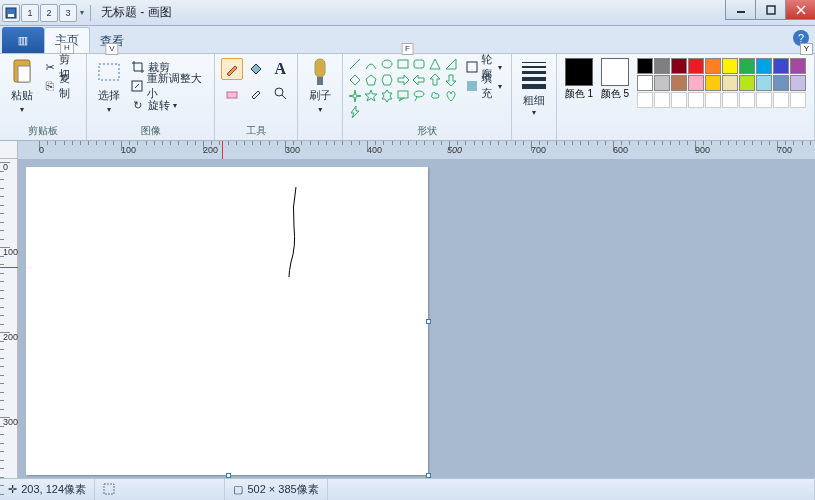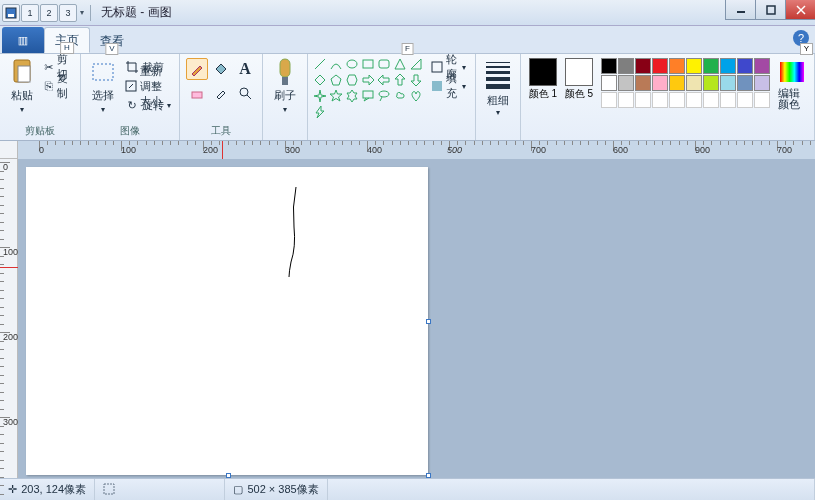--- a/index.html
+++ b/index.html
@@ -325,20 +325,21 @@
             <span class="ico">
               <svg width="12" height="12">
                 <rect x="1" y="1" width="10" height="10" fill="#8bc"></rect>
               </svg>
             </span>
             <span>填充</span>
             <span style="font-size:8px;">▾</span>
           </div>
       </div>
     </div>
+    <div class="group-label">形状</div>
   </div>
 
   <div class="group">
     <div class="group-body">
       <div class="big-btn">
         <div class="thickness">
             <div></div>
             <div></div>
             <div></div>
             <div></div>
@@ -391,38 +392,20 @@
             <div class="swatch empty"></div>
             <div class="swatch empty"></div>
             <div class="swatch empty"></div>
             <div class="swatch empty"></div>
             <div class="swatch empty"></div>
             <div class="swatch empty"></div>
             <div class="swatch empty"></div>
             <div class="swatch empty"></div>
             <div class="swatch empty"></div>
           </div>
-      </div>
-      <div class="big-btn">
-        <span class="ico">
-            <svg width="24" height="20">
-              <defs>
-                <linearGradient id="sp">
-                  <stop offset="0" stop-color="#f00"></stop>
-                  <stop offset=".2" stop-color="#ff0"></stop>
-                  <stop offset=".4" stop-color="#0f0"></stop>
-                  <stop offset=".6" stop-color="#0ff"></stop>
-                  <stop offset=".8" stop-color="#00f"></stop>
-                  <stop offset="1" stop-color="#f0f"></stop>
-                </linearGradient>
-              </defs>
-              <rect width="24" height="20" fill="url(#sp)"></rect>
-            </svg>
-          </span>
-        <span style="line-height:11px;">编辑颜色</span>
       </div>
     </div>
   </div>
 </div>
 
 <div style="display:flex;">
   <div class="ruler-corner"></div>
   <div class="ruler-h" id="ruler-h">
     <div class="marker-h" style="left:186px;"></div>
   <div class="tick major" style="left: 3px;"></div>

